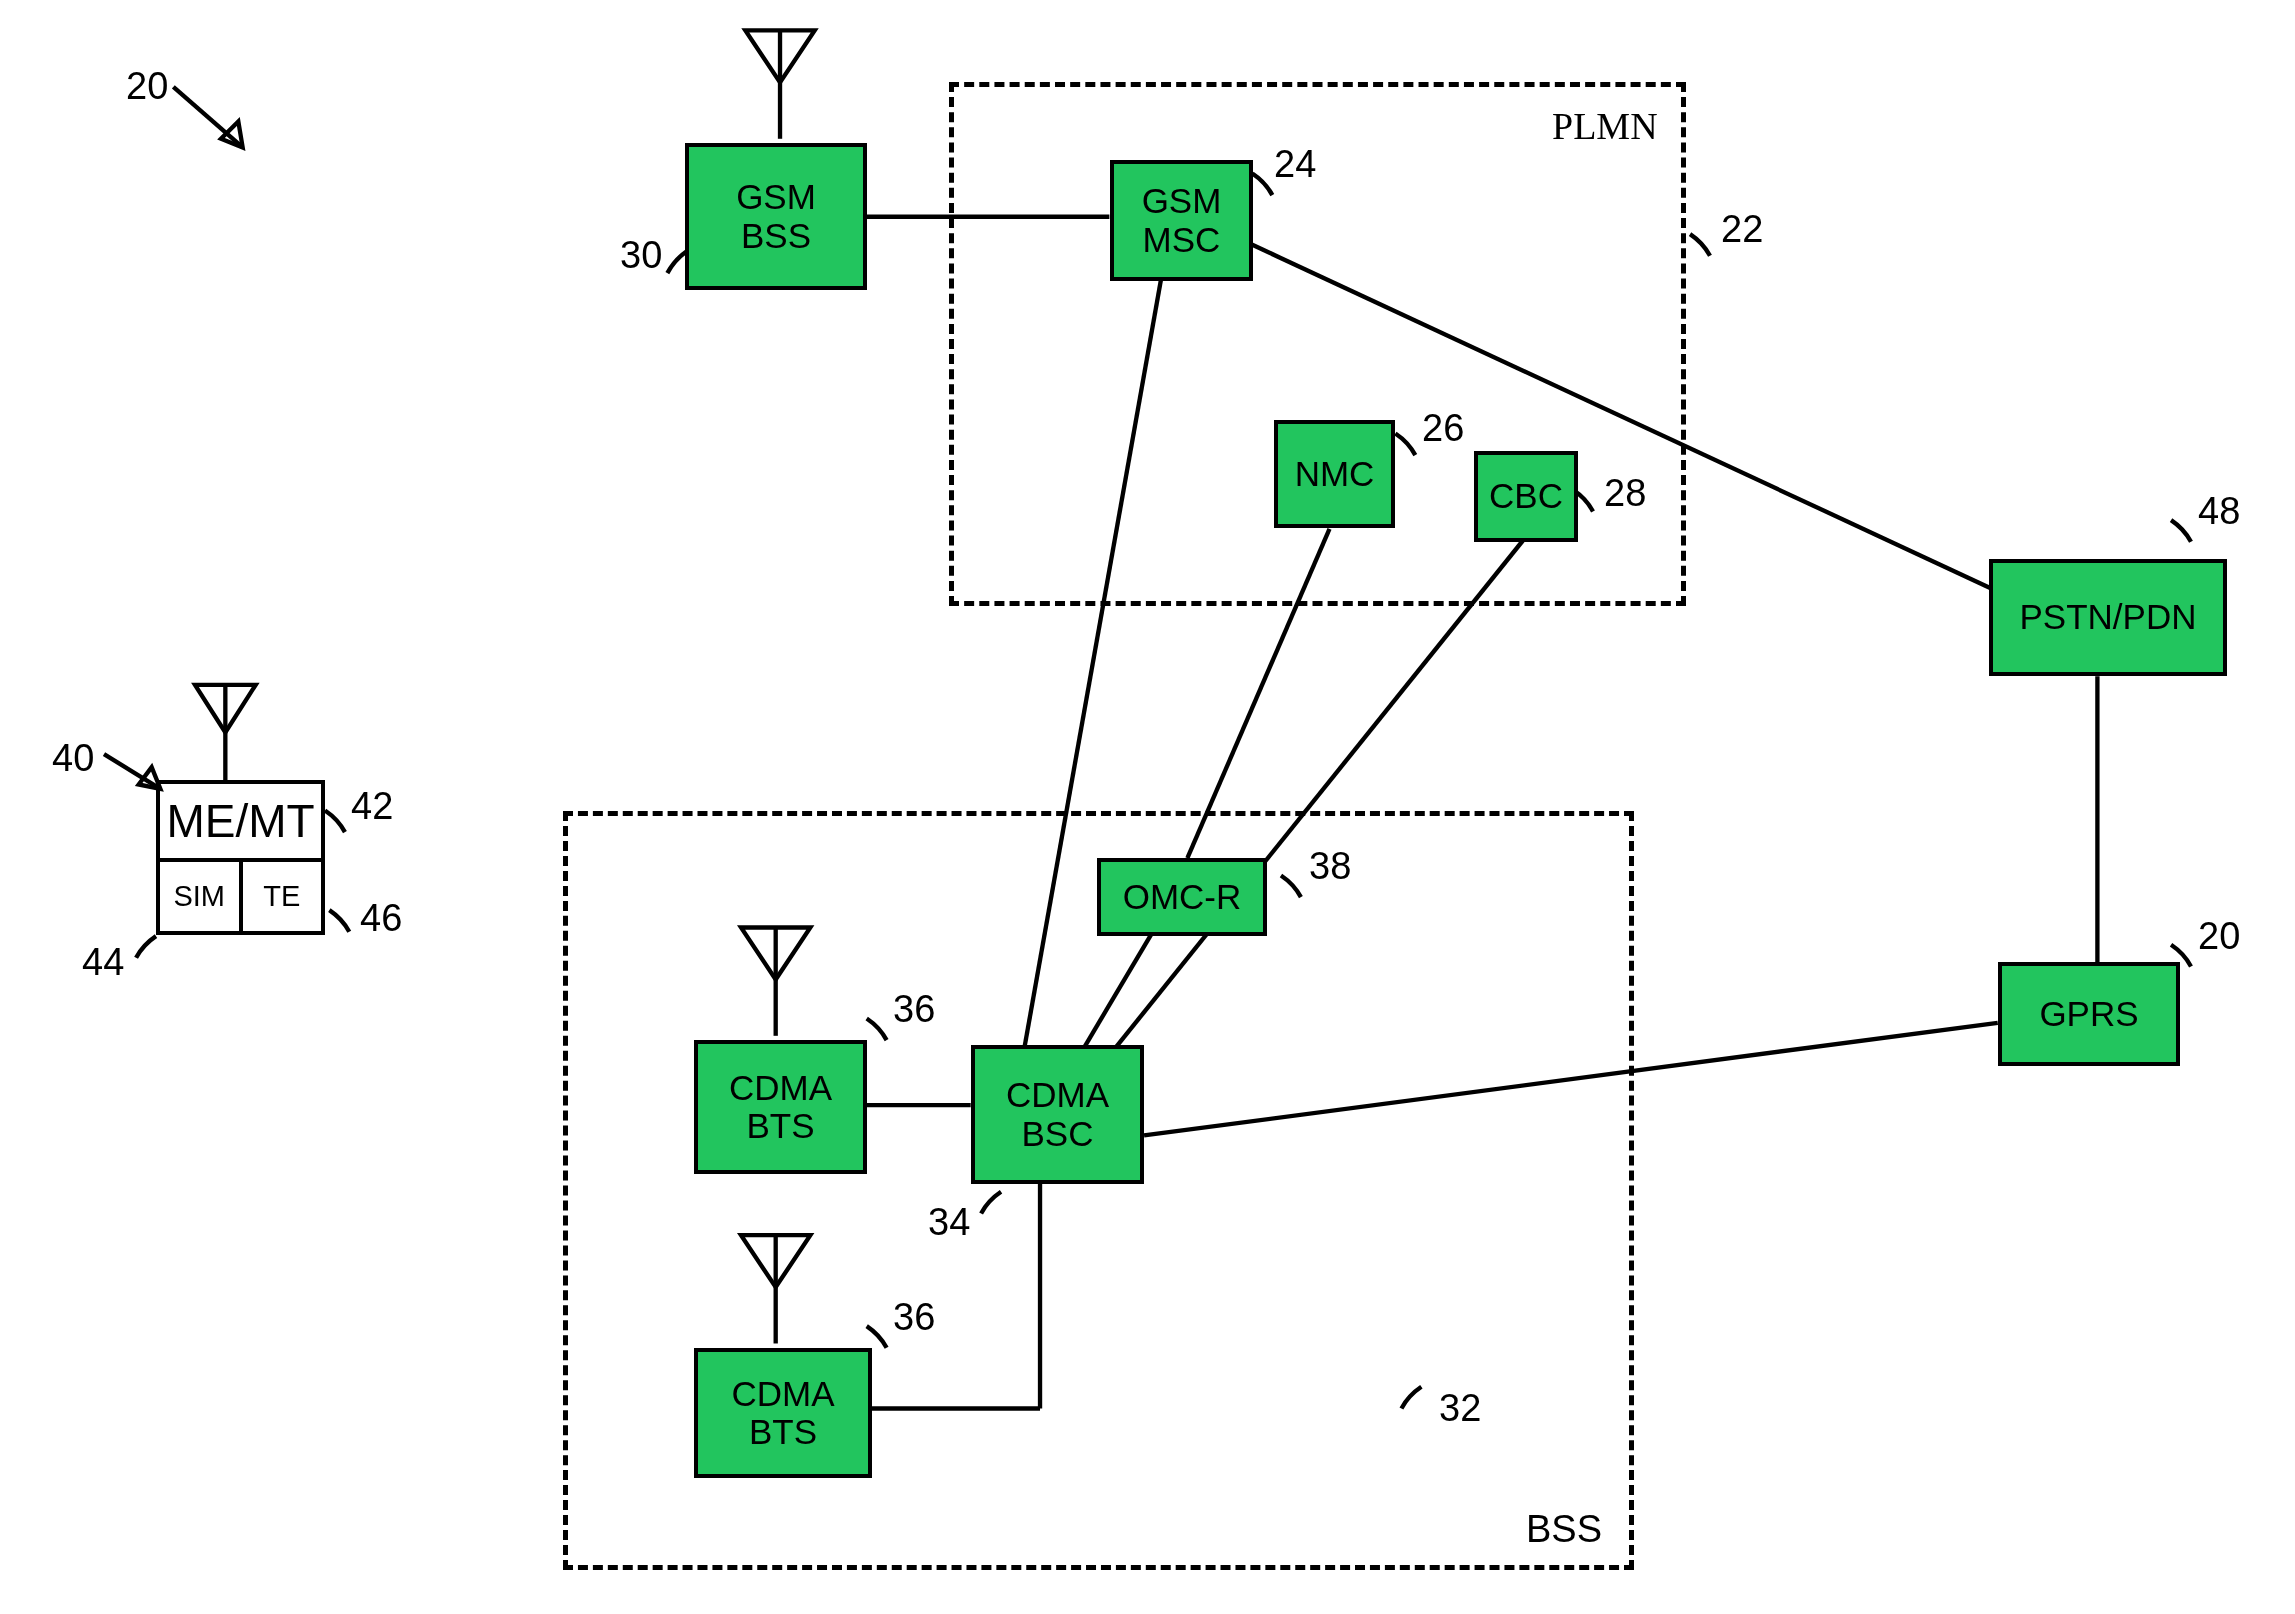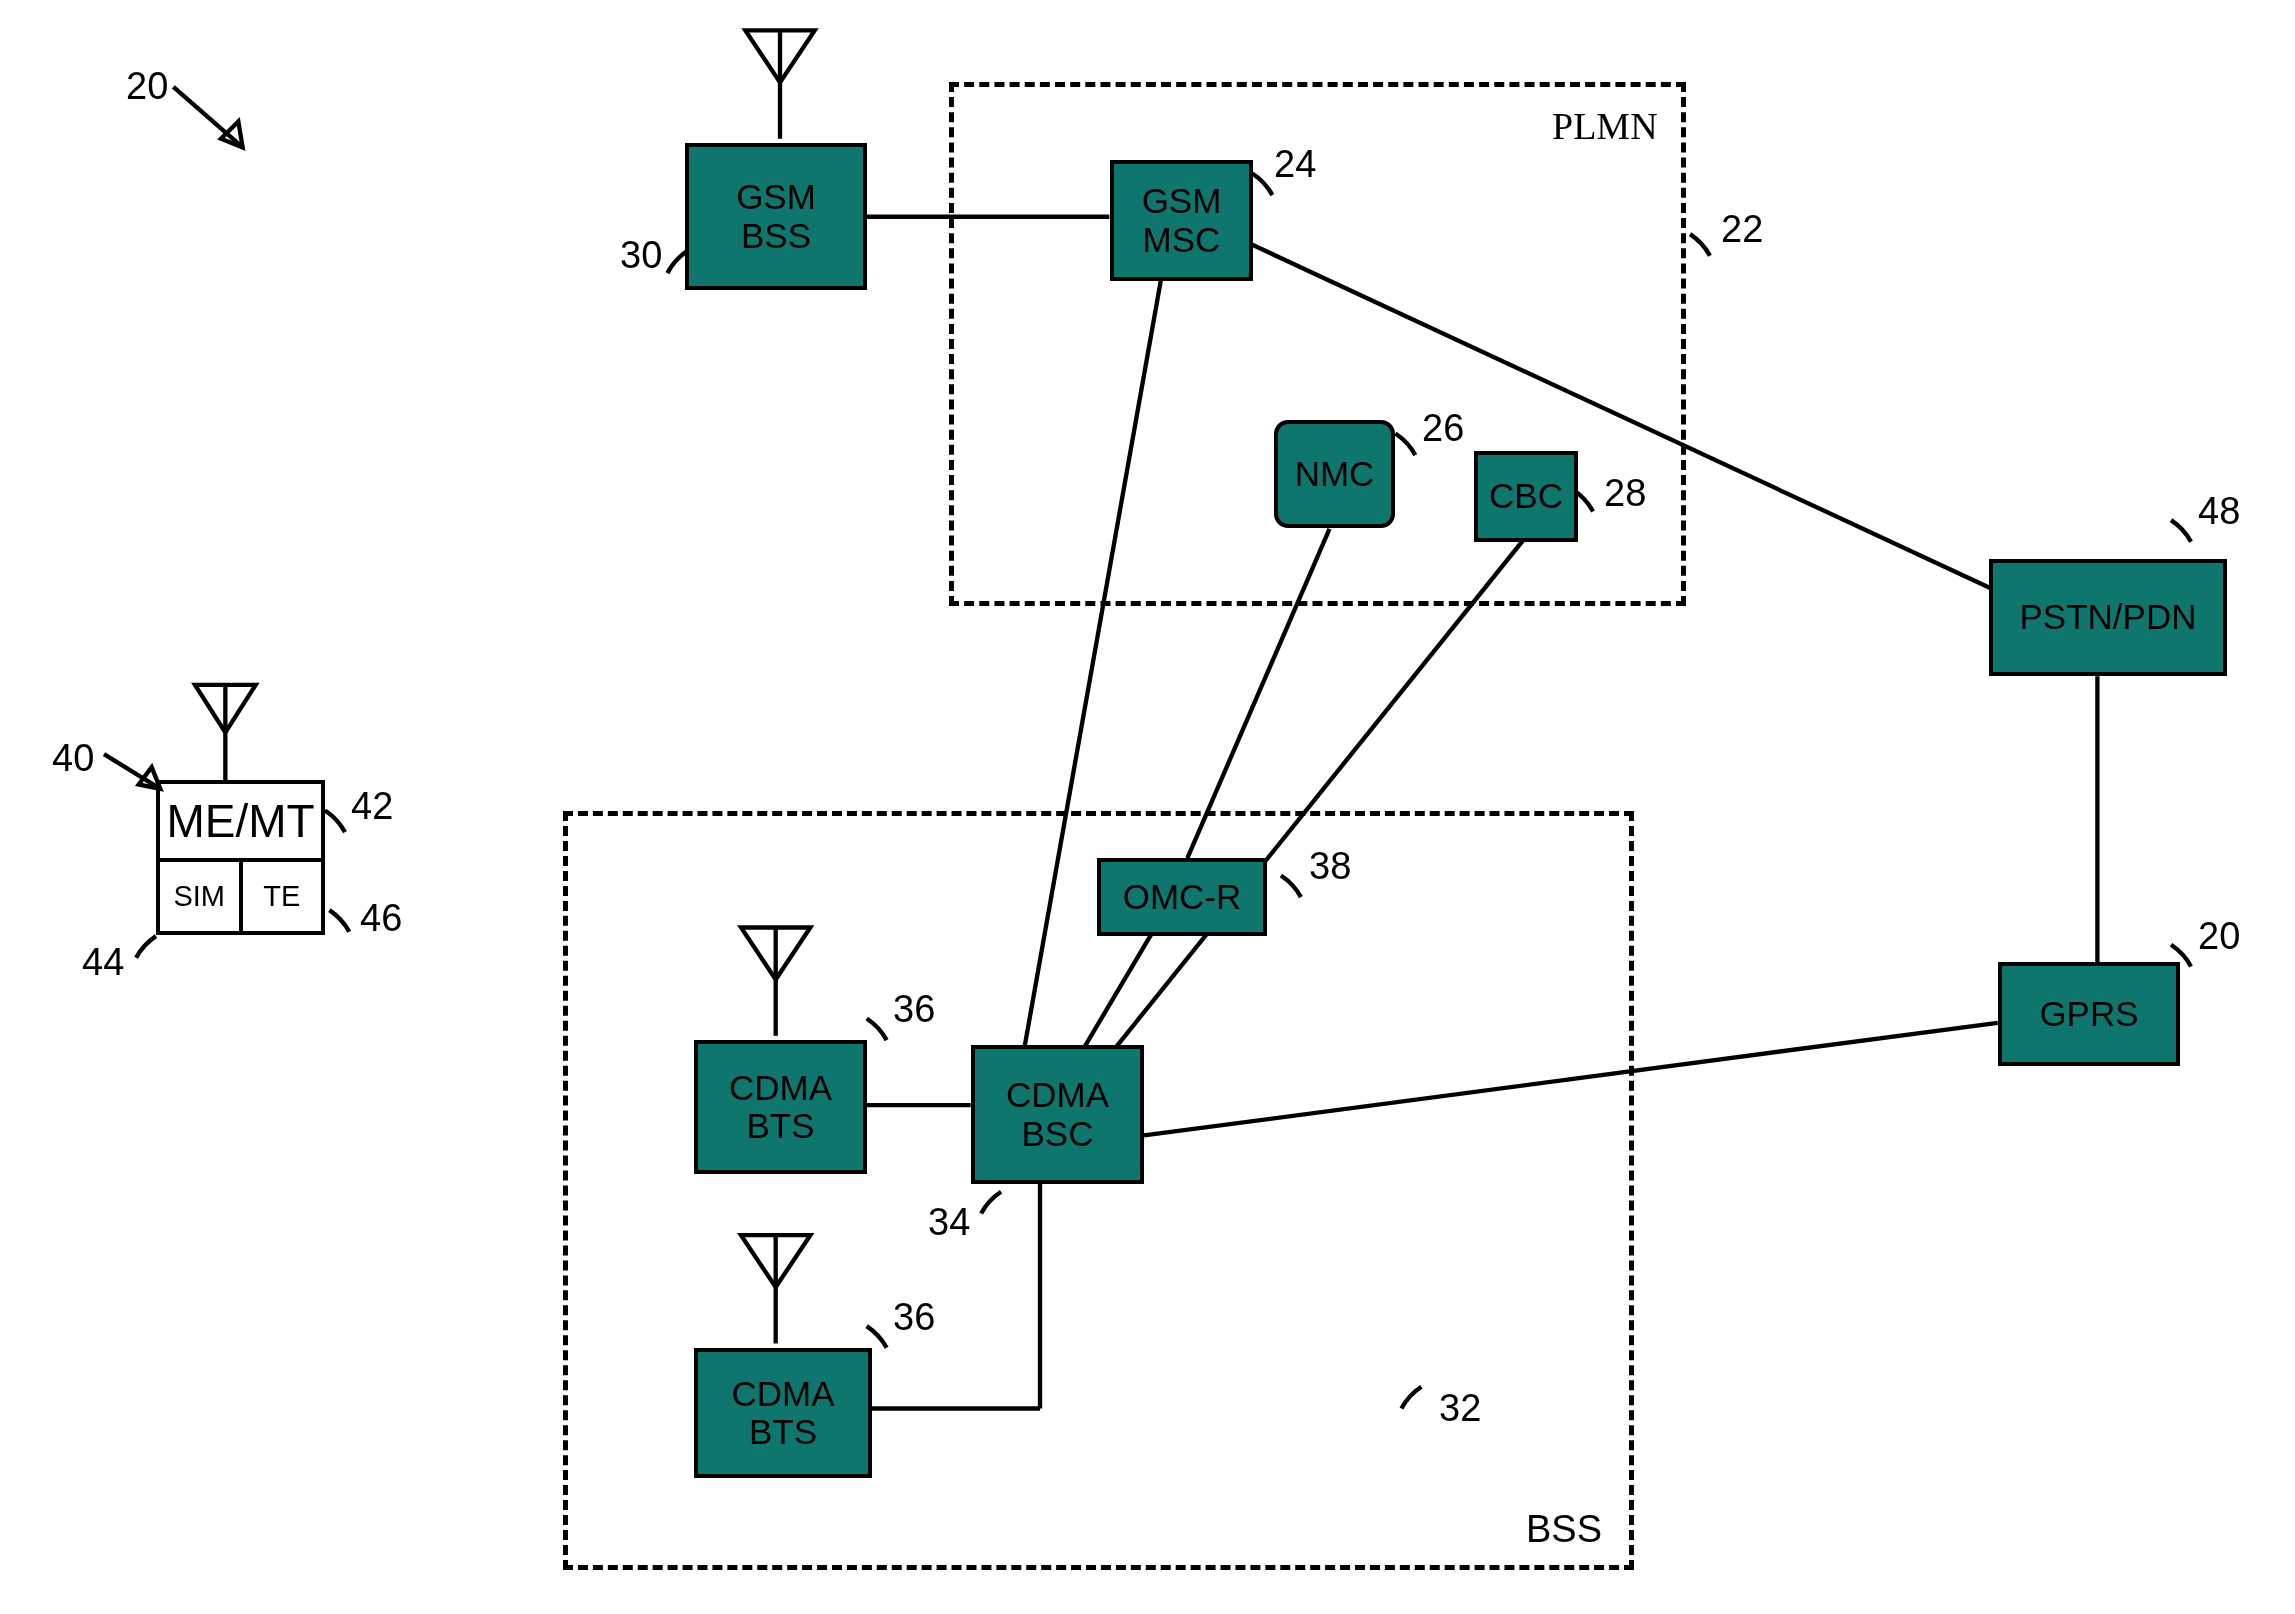--- a/index.html
+++ b/index.html
@@ -6,21 +6,21 @@
     body {
       width: 2295px;
       height: 1614px;
       background: white;
       position: relative;
       font-family: Arial, sans-serif;
     }
     .box {
       position: absolute;
       border: 4.3px solid black;
-      background: #0f766e;
+      background: #22c55e;
       display: flex;
       flex-direction: column;
       align-items: center;
       justify-content: center;
       font-size: 35px;
       line-height: 1.1;
       text-align: center;
     }
     .dashed-box {
       position: absolute;
@@ -161,21 +161,21 @@
   <span>BSS</span>
 </div>
 <div class="label" style="left:620px; top:234px;">30</div>
 
 <div class="box" style="left:1110px; top:160px; width:143px; height:121px;">
   <span>GSM</span>
   <span>MSC</span>
 </div>
 <div class="label" style="left:1274px; top:143px;">24</div>
 
-<div class="box" style="left:1274px; top:420px; width:121px; height:108px;border-radius:14px;">
+<div class="box" style="left:1274px; top:420px; width:121px; height:108px;">
   <span>NMC</span>
 </div>
 <div class="label" style="left:1422px; top:407px;">26</div>
 
 <div class="box" style="left:1474px; top:451px; width:104px; height:91px;">
   <span>CBC</span>
 </div>
 <div class="label" style="left:1604px; top:472px;">28</div>
 
 <div class="dashed-box" style="left:563px; top:811px; width:1071px; height:759px;"></div>

